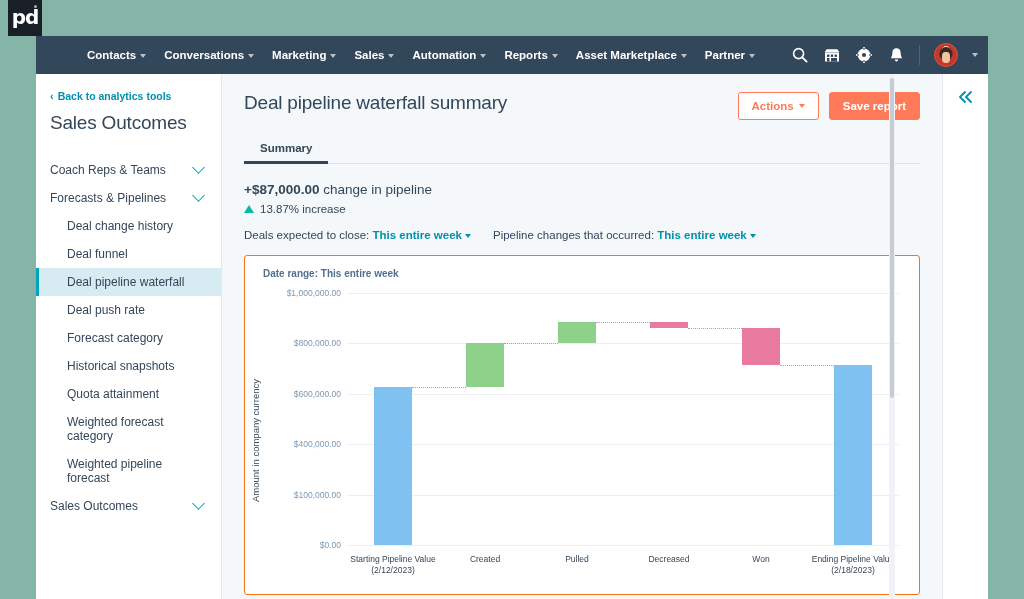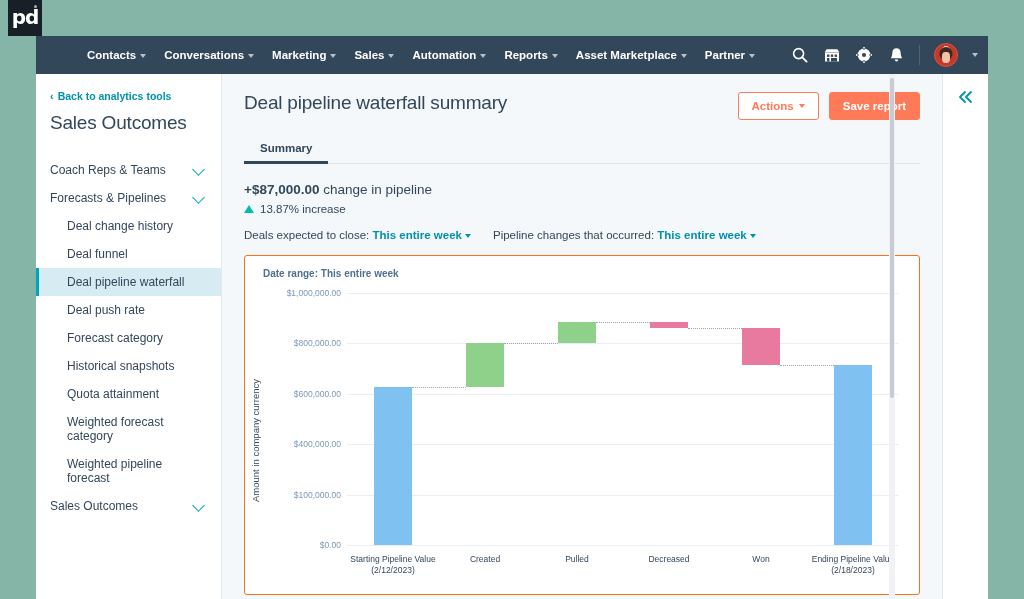--- a/index.html
+++ b/index.html
@@ -97,21 +97,21 @@
     display: flex; align-items: center; gap: 4px; padding: 0 14px;
     color: #0091ae; font-size: 10.5px; font-weight: 700; cursor: pointer;
   }
   #back-link .lt { font-size: 11px; color: #0091ae; }
   #sidebar h1 {
     font-size: 19px; color: #33475b; font-weight: 400;
     padding: 10px 14px 0; letter-spacing: -0.2px;
   }
   .nav-group { margin-top: 22px; }
   .nav-group-header {
-    display: flex; align-items: flex-end; justify-content: space-between;
+    display: flex; align-items: center; justify-content: space-between;
     padding: 7px 18px 7px 14px; font-size: 12px; color: #33475b;
     cursor: pointer;
   }
   .chev {
     width: 9px; height: 9px; border-right: 1.8px solid #00a4bd;
     border-bottom: 1.8px solid #00a4bd; transform: rotate(45deg);
     position: relative; top: -3px; flex: none;
   }
   .sub-item {
     padding: 7px 14px 7px 28px; font-size: 12px; color: #33475b;

